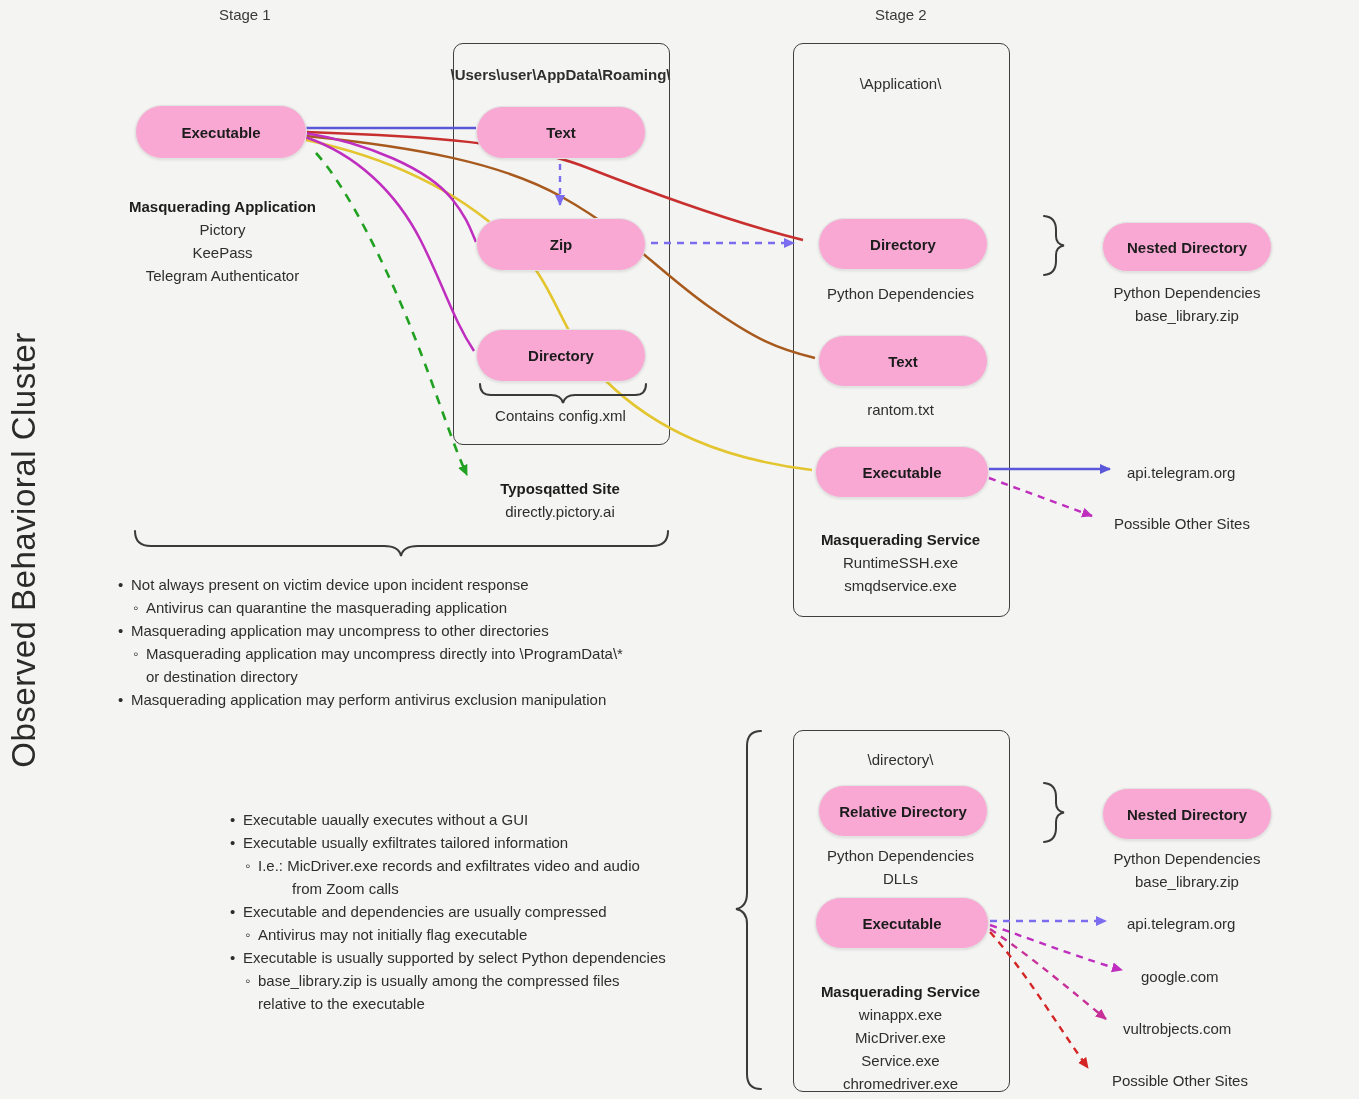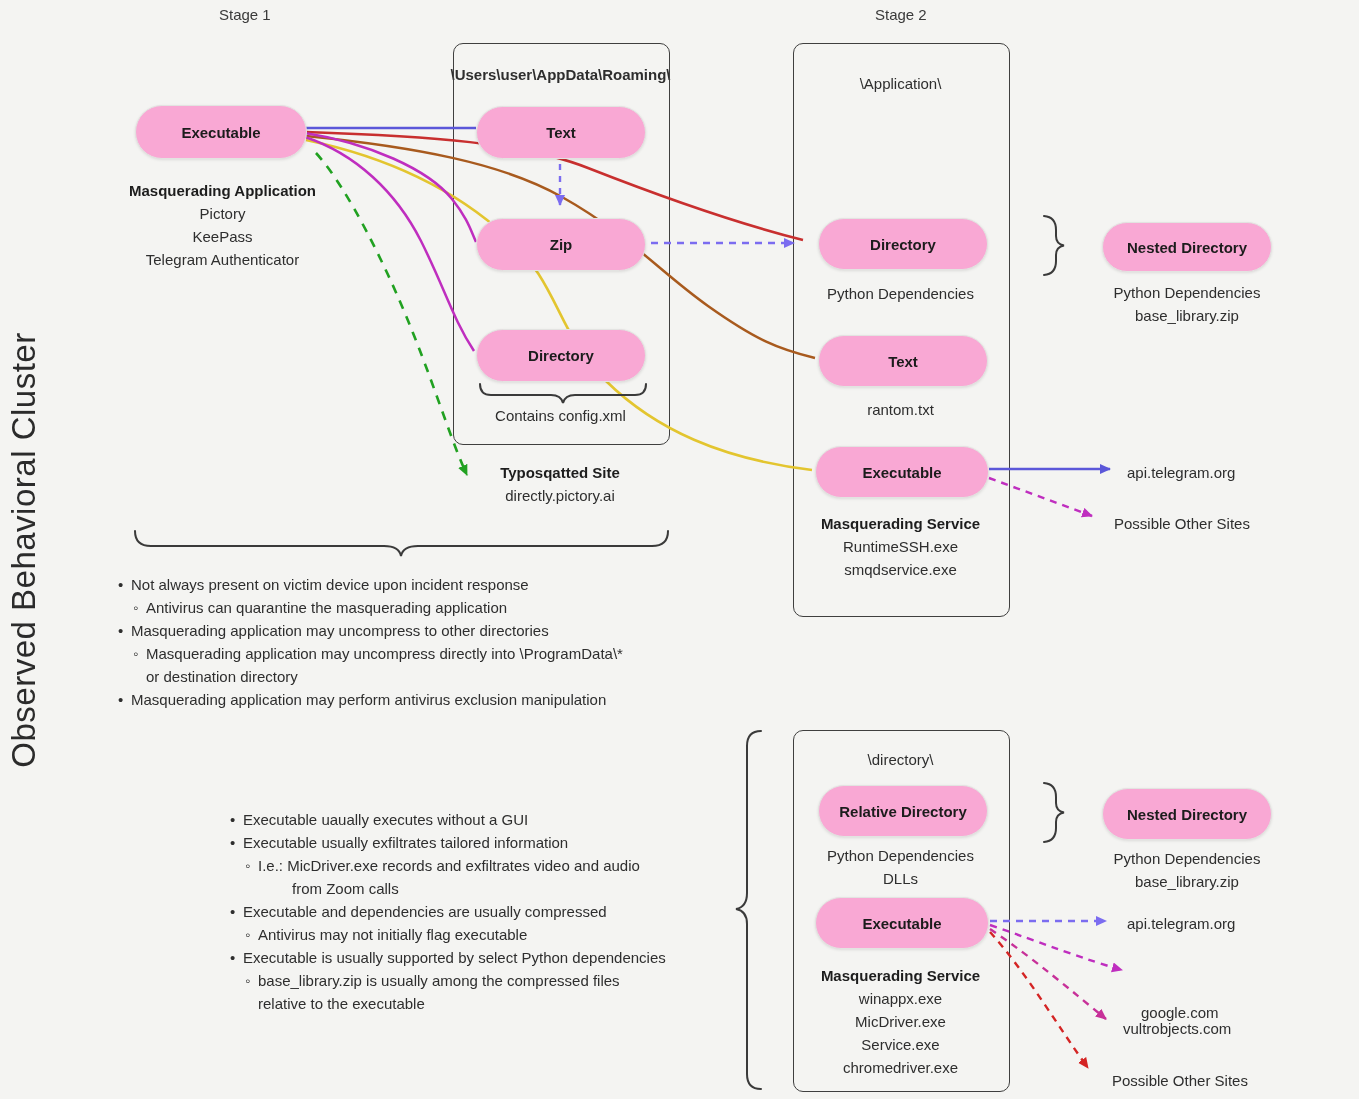--- a/index.html
+++ b/index.html
@@ -4,21 +4,21 @@
 <style>
   html,body{margin:0;padding:0;background:#e9e9e7;}
   .canvas{
     position:relative;width:1359px;height:1099px;overflow:hidden;
     background:#f4f4f2;
     font-family:"Liberation Sans", sans-serif;
     color:#2e2e2e;
   }
   .txt{position:absolute;font-size:15px;line-height:23px;color:#2e2e2e;white-space:nowrap;}
   .ctr{text-align:center;white-space:normal;}
-  .bold{font-weight:bold;color:#1d1d1d;}
+  .bold{font-weight:bold;color:#1d1d1d;margin-top:16px;}
   .obox{
     position:absolute;border:1.6px solid #3f3f3f;border-radius:10px;
     background:transparent;z-index:1;
   }
   .overlay{position:absolute;left:0;top:0;z-index:2;pointer-events:none;}
   .pill{
     position:absolute;z-index:3;background:#f9a8d4;border:1px solid #e3e3e1;
     border-radius:28px;display:flex;align-items:center;justify-content:center;
     font-size:15px;font-weight:bold;color:#1c1c1c;
     box-shadow:0 1px 3px rgba(0,0,0,0.10);
@@ -160,21 +160,21 @@
     <div>Service.exe</div>
     <div>chromedriver.exe</div>
   </div>
 
   <div class="txt ctr" style="left:1093px;top:847px;width:188px;">
     <div>Python Dependencies</div>
     <div>base_library.zip</div>
   </div>
 
   <div class="txt" style="left:1127px;top:912px;">api.telegram.org</div>
-  <div class="txt" style="left:1141px;top:965px;margin-top:36px;">google.com</div>
+  <div class="txt" style="left:1141px;top:965px;">google.com</div>
   <div class="txt" style="left:1123px;top:1017px;">vultrobjects.com</div>
   <div class="txt" style="left:1112px;top:1069px;">Possible Other Sites</div>
 
   <svg class="overlay" width="1359" height="1099" viewBox="0 0 1359 1099">
     <defs>
       <marker id="mPurple" markerUnits="userSpaceOnUse" markerWidth="13" markerHeight="11" refX="10" refY="5" orient="auto">
         <path d="M0,0 L11,5 L0,10 Z" fill="#5b57d9"></path>
       </marker>
       <marker id="mViolet" markerUnits="userSpaceOnUse" markerWidth="13" markerHeight="11" refX="10" refY="5" orient="auto">
         <path d="M0,0 L11,5 L0,10 Z" fill="#7b6cf0"></path>

